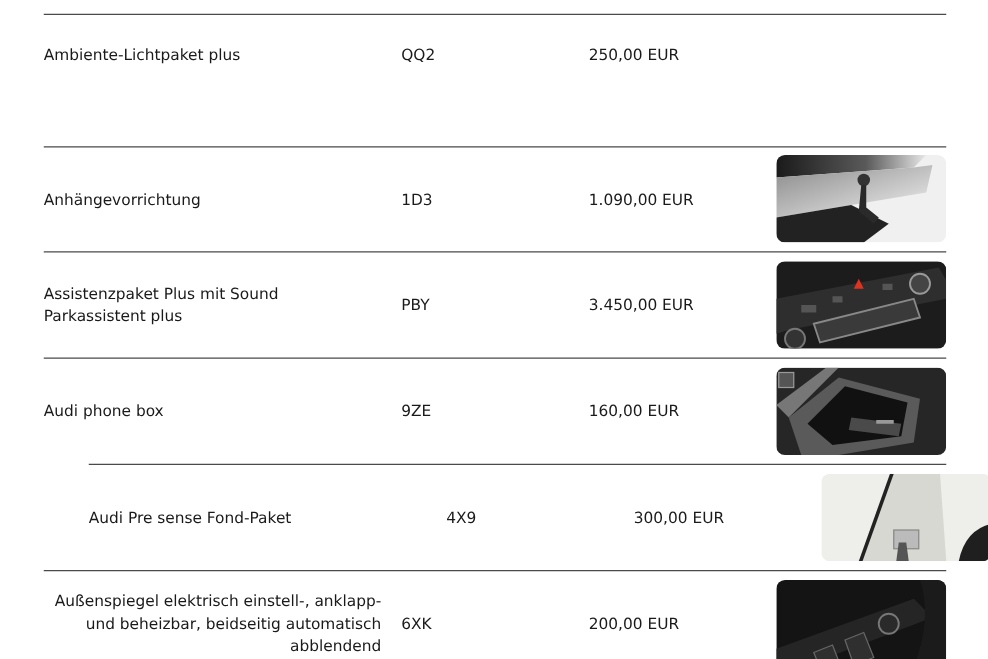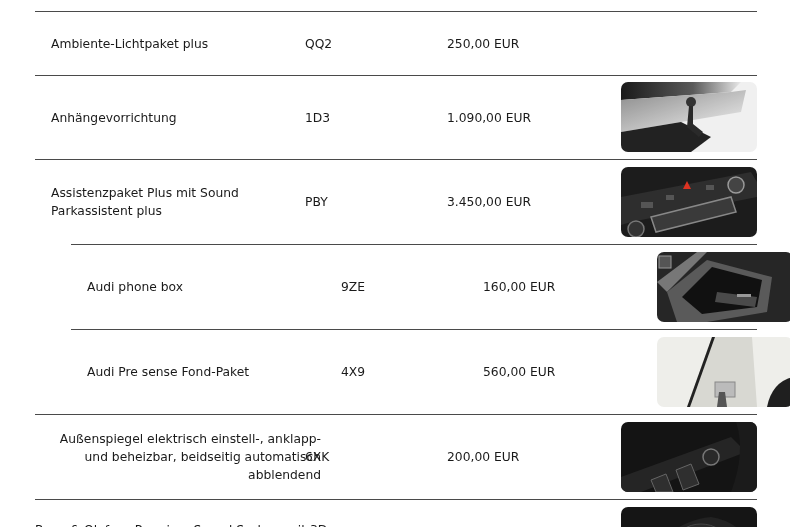--- a/index.html
+++ b/index.html
@@ -19,33 +19,33 @@
       width: 722px;
     }
     .row {
       position: relative;
       border-top: 1.5px solid #4a4a4a;
       display: flex;
       align-items: center;
     }
     .cell-name {
       position: absolute;
-      left: 16px;
+      left: 0;
       width: 270px;
       font-size: 12.3px;
       line-height: 18px;
     }
     .cell-code {
       position: absolute;
-      left: 270px;
+      left: 286px;
       font-size: 12.3px;
     }
     .cell-price {
       position: absolute;
-      left: 412px;
+      left: 436px;
       font-size: 12.3px;
     }
     .thumb {
       position: absolute;
       left: 586px;
       width: 136px;
       height: 70px;
       border-radius: 7px;
       overflow: hidden;
     }
@@ -62,21 +62,21 @@
 <body>
 
 <div class="table">
 
   <div class="row" style="height:63px;">
     <span class="cell-name">Ambiente-Lichtpaket plus</span>
     <span class="cell-code">QQ2</span>
     <span class="cell-price">250,00 EUR</span>
   </div>
 
-  <div class="row" style="height:83px;">
+  <div class="row" style="height:83px;margin-top:42px;">
     <span class="cell-name">Anhängevorrichtung</span>
     <span class="cell-code">1D3</span>
     <span class="cell-price">1.090,00 EUR</span>
     <div class="thumb" style="top:6px;">
       <svg viewBox="0 0 136 70" preserveAspectRatio="none">
         <defs>
           <linearGradient id="g1" x1="0" y1="0" x2="1" y2="0">
             <stop offset="0" stop-color="#1a1a1a"></stop>
               <stop offset="0.6" stop-color="#5a5a5a"></stop>
               <stop offset="1" stop-color="#e8e8e8"></stop>
@@ -108,41 +108,41 @@
         <polygon points="62,22 66,14 70,22" fill="#d32"></polygon>
         <circle cx="115" cy="18" r="8" fill="#444" stroke="#999" stroke-width="1.5"></circle>
         <circle cx="15" cy="62" r="8" fill="#333" stroke="#777" stroke-width="1.5"></circle>
         <rect x="20" y="35" width="12" height="6" fill="#555"></rect>
         <rect x="45" y="28" width="8" height="5" fill="#555"></rect>
         <rect x="85" y="18" width="8" height="5" fill="#555"></rect>
       </svg>
     </div>
   </div>
 
-  <div class="row" style="height:84px;margin-left:36px;">
+  <div class="row" style="height:84px;">
     <span class="cell-name">Audi phone box</span>
     <span class="cell-code">9ZE</span>
     <span class="cell-price">160,00 EUR</span>
     <div class="thumb" style="top:7px;">
       <svg viewBox="0 0 136 70" preserveAspectRatio="none">
         <rect width="136" height="70" fill="#262626"></rect>
         <path d="M0 30 L40 0 L50 0 L10 40 Z" fill="#777"></path>
         <path d="M10 40 L50 8 L115 25 L110 60 L50 70 L20 70 Z" fill="#5a5a5a"></path>
         <path d="M25 45 L55 15 L105 28 L100 55 L45 62 Z" fill="#111"></path>
         <path d="M60 40 L100 45 L98 55 L58 50 Z" fill="#4a4a4a"></path>
         <rect x="80" y="42" width="14" height="3" fill="#999"></rect>
         <rect x="2" y="4" width="12" height="12" fill="#555" stroke="#999"></rect>
       </svg>
     </div>
   </div>
 
   <div class="row" style="height:84px;margin-left:36px;">
     <span class="cell-name">Audi Pre sense Fond-Paket</span>
     <span class="cell-code">4X9</span>
-    <span class="cell-price">560,00 EUR</span>
+    <span class="cell-price">300,00 EUR</span>
     <div class="thumb" style="top:7px;">
       <svg viewBox="0 0 136 70" preserveAspectRatio="none">
         <rect width="136" height="70" fill="#eeeeea"></rect>
         <path d="M55 0 L95 0 L100 70 L30 70 Z" fill="#d8d8d2"></path>
         <path d="M55 0 L58 0 L33 70 L30 70 Z" fill="#222"></path>
         <rect x="58" y="45" width="20" height="15" fill="#bbb" stroke="#888"></rect>
         <path d="M62 55 L60 70 L70 70 L68 55 Z" fill="#555"></path>
         <path d="M110 70 Q115 45 136 40 L136 70 Z" fill="#1f1f1f"></path>
       </svg>
     </div>

